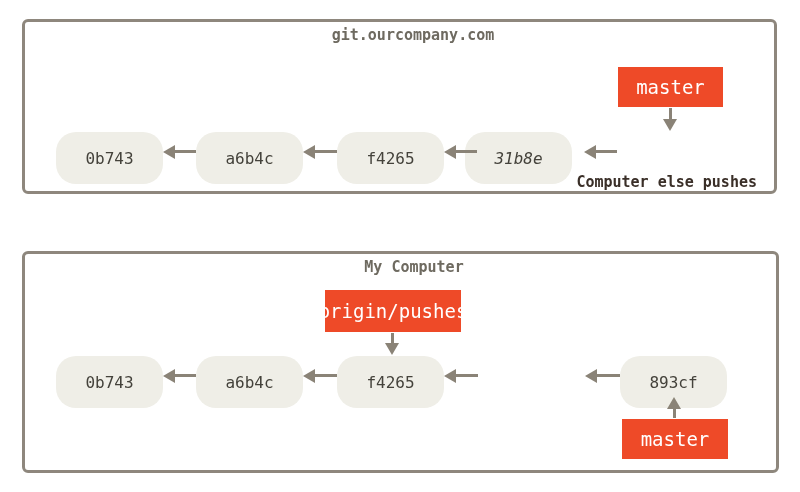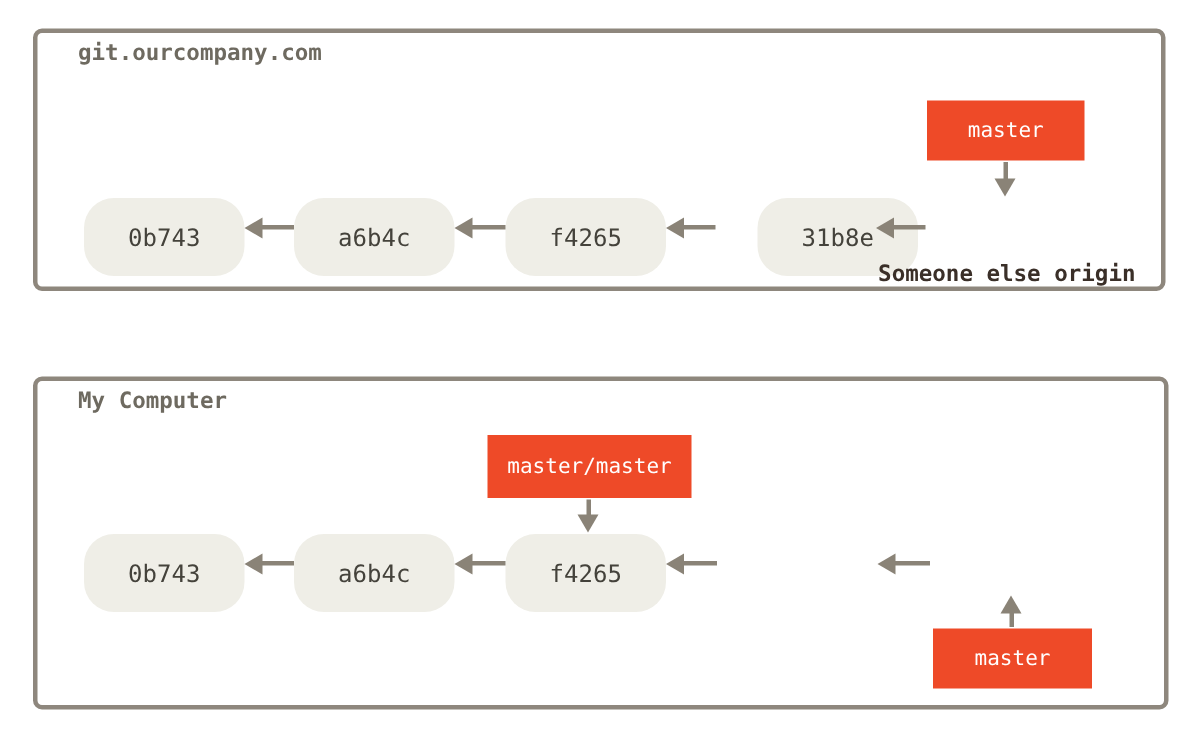--- a/index.html
+++ b/index.html
@@ -29,20 +29,21 @@
     position: absolute;
     box-sizing: border-box;
     border: 3px solid var(--box-border);
     border-radius: 6px;
   }
   .box-title {
     position: absolute;
     top: 4px;
     left: 0;
     right: 0;
+    text-align: center;
     font-size: 15px;
     font-weight: bold;
     color: var(--title-text);
     letter-spacing: 0;
     margin-left: 27px;
   }
   .commit {
     position: absolute;
     width: 107px;
     height: 52px;
@@ -54,21 +55,21 @@
     font-size: 16px;
     color: var(--node-text);
   }
   .ref-label {
     position: absolute;
     background: var(--accent-red);
     color: var(--label-text);
     display: flex;
     align-items: center;
     justify-content: center;
-    font-size: 14px;
+    font-size: 19px;
     text-align: right;
   }
   .annotation {
     position: absolute;
     font-size: 15px;
     font-weight: bold;
     color: var(--annotation-text);
     white-space: nowrap;
   }
   
@@ -115,21 +116,21 @@
 <body>
 
 <div class="stage">
 
   <div class="box" style="left:22px; top:19px; width:755px; height:175px;">
     <div class="box-title">git.ourcompany.com</div>
 
     <div class="commit" style="left:31px; top:110px;">0b743</div>
     <div class="commit" style="left:171px; top:110px;">a6b4c</div>
     <div class="commit" style="left:312px; top:110px;">f4265</div>
-    <div class="commit" style="left:480px; top:110px;">31b8e</div>
+    <div class="commit" style="left:440px; top:110px;font-style:italic;">31b8e</div>
 
     <div class="arrow-left" style="left:138px; top:123px; width:33px;">
         <span class="head"></span>
         <span class="shaft"></span>
       </div>
     <div class="arrow-left" style="left:278px; top:123px; width:34px;">
         <span class="head"></span>
         <span class="shaft"></span>
       </div>
     <div class="arrow-left" style="left:419px; top:123px; width:33px;">
@@ -140,35 +141,36 @@
         <span class="head"></span>
         <span class="shaft"></span>
       </div>
 
     <div class="ref-label" style="left:593px; top:45px; width:105px; height:40px;">master</div>
     <div class="arrow-down" style="left:638px; top:86px; height:23px;">
         <span class="shaft"></span>
         <span class="head"></span>
       </div>
 
-    <div class="annotation" style="right:17px; top:151px;">Someone else origin</div>
+    <div class="annotation" style="right:17px; top:151px;">Computer else pushes</div>
   </div>
 
   <div class="box" style="left:22px; top:251px; width:757px; height:222px;padding-left:36px;">
     <div class="box-title">My Computer</div>
 
-    <div class="ref-label" style="left:300px; top:36px; width:136px; height:42px;">master/master</div>
+    <div class="ref-label" style="left:300px; top:36px; width:136px; height:42px;">origin/pushes</div>
     <div class="arrow-down" style="left:360px; top:79px; height:22px;">
         <span class="shaft"></span>
         <span class="head"></span>
       </div>
 
     <div class="commit" style="left:31px; top:102px;">0b743</div>
     <div class="commit" style="left:171px; top:102px;">a6b4c</div>
     <div class="commit" style="left:312px; top:102px;">f4265</div>
+    <div class="commit" style="left:595px; top:102px;">893cf</div>
 
     <div class="arrow-left" style="left:138px; top:115px; width:33px;">
         <span class="head"></span>
         <span class="shaft"></span>
       </div>
     <div class="arrow-left" style="left:278px; top:115px; width:34px;">
         <span class="head"></span>
         <span class="shaft"></span>
       </div>
     <div class="arrow-left" style="left:419px; top:115px; width:34px;">

